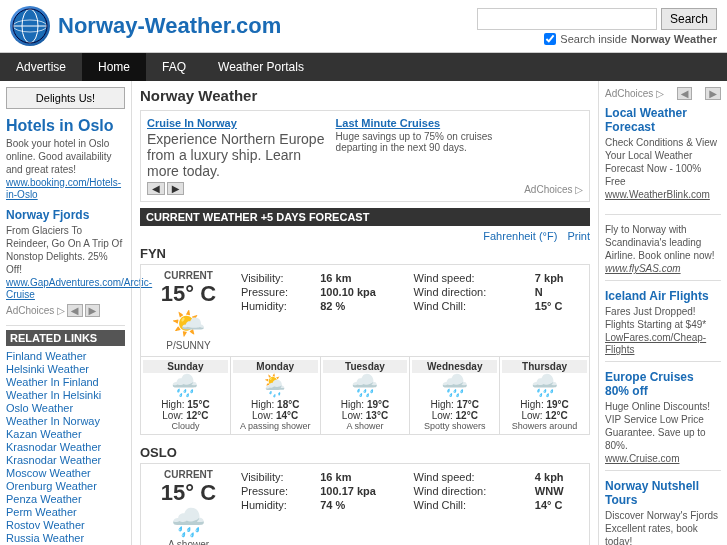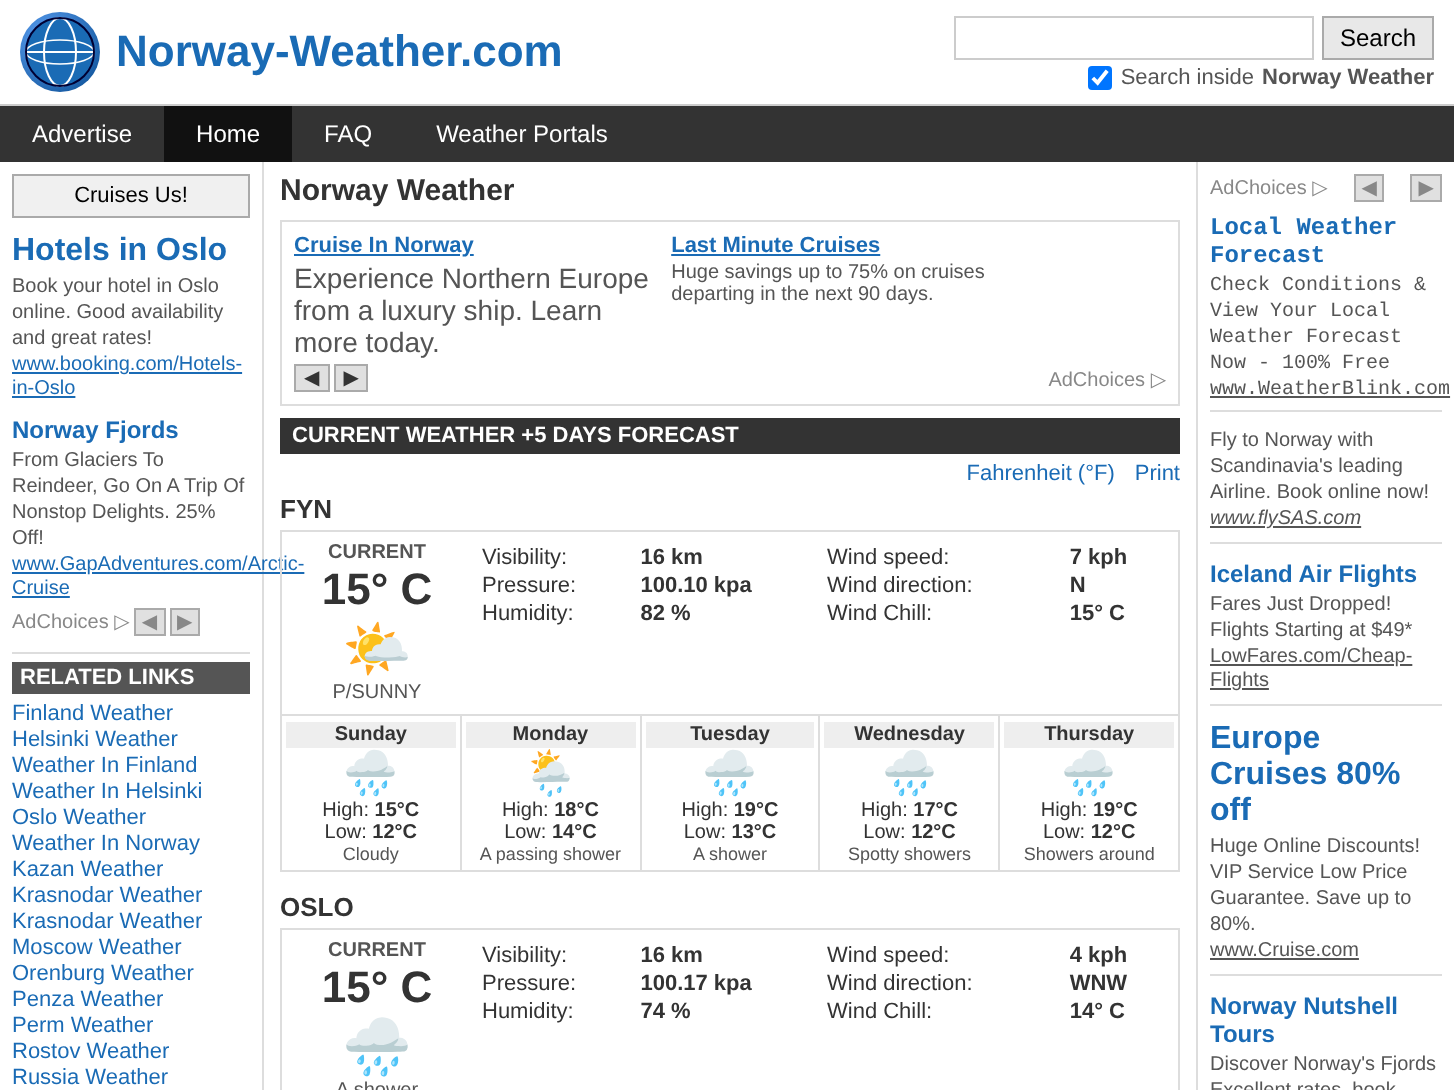--- a/index.html
+++ b/index.html
@@ -60,21 +60,21 @@
 <div id="nav" style="display:flex;background:#333;">
   <div class="nav-item" style="padding:7px 16px;color:#fff;font-size:12px;cursor:pointer;">Advertise</div>
   <div class="nav-item active" style="padding:7px 16px;color:#fff;font-size:12px;cursor:pointer;background:#111;">Home</div>
   <div class="nav-item" style="padding:7px 16px;color:#fff;font-size:12px;cursor:pointer;">FAQ</div>
   <div class="nav-item" style="padding:7px 16px;color:#fff;font-size:12px;cursor:pointer;">Weather Portals</div>
 </div>
 
 <div id="main" style="display:flex;">
 
   <div id="left-sidebar" style="width:132px;min-width:132px;border-right:1px solid #ddd;padding:6px;font-size:11px;">
-    <button style="width:100%;text-align:center;background:#f0f0f0;border:1px solid #aaa;padding:4px;margin-bottom:8px;cursor:pointer;font-size:11px;">Cruises Us!</button>
+    <button style="width:100%;text-align:center;background:#f0f0f0;border:1px solid #aaa;padding:4px;margin-bottom:8px;cursor:pointer;font-size:11px;">Delights Us!</button>
     <div style="margin-bottom:8px;">
       <h4 style="font-size:16px;font-weight:bold;color:#1a6bb5;margin-bottom:2px;">Hotels in Oslo</h4>
       <p style="font-size:10px;color:#555;line-height:1.3;">Book your hotel in Oslo online. Good availability and great rates!</p>
       <a href="#" style="font-size:10px;color:#1a6bb5;">www.booking.com/Hotels-in-Oslo</a>
     </div>
     <div style="margin-bottom:4px;">
       <h4 style="font-size:12px;font-weight:bold;color:#1a6bb5;margin-bottom:2px;">Norway Fjords</h4>
       <p style="font-size:10px;color:#555;line-height:1.3;">From Glaciers To Reindeer, Go On A Trip Of Nonstop Delights. 25% Off!</p>
       <a href="#" style="font-size:10px;color:#1a6bb5;">www.GapAdventures.com/Arctic-Cruise</a>
     </div>
@@ -268,39 +268,39 @@
     </div>
   </div>
 
   <div id="right-sidebar" style="width:128px;min-width:128px;padding:6px;font-size:11px;">
     <div style="font-size:10px;color:#888;display:flex;align-items:center;justify-content:space-between;margin-bottom:6px;">
       <span>AdChoices ▷</span>
       <span style="background:#e0e0e0;border:1px solid #aaa;padding:0 3px;cursor:pointer;font-size:10px;">◀</span>
       <span style="background:#e0e0e0;border:1px solid #aaa;padding:0 3px;cursor:pointer;font-size:10px;">▶</span>
     </div>
 
-    <div style="margin-bottom:8px;border-bottom:1px solid #ddd;padding-bottom:4px;font-family:Liberation Mono, monospace;">
+    <div style="margin-bottom:8px;border-bottom:1px solid #ddd;padding-bottom:14px;">
       <h4 style="font-size:12px;font-weight:bold;color:#1a6bb5;margin-bottom:2px;">Local Weather Forecast</h4>
       <p style="font-size:10px;color:#555;line-height:1.3;">Check Conditions &amp; View Your Local Weather Forecast Now - 100% Free</p>
       <a href="#" style="font-size:10px;color:#555;">www.WeatherBlink.com</a>
     </div>
 
     <div style="margin-bottom:8px;border-bottom:1px solid #ddd;padding-bottom:6px;">
       <p style="font-size:10px;color:#555;line-height:1.3;">Fly to Norway with Scandinavia's leading Airline. Book online now!</p>
       <a href="#" style="font-size:10px;color:#555;font-style:italic;">www.flySAS.com</a>
     </div>
 
     <div style="margin-bottom:8px;border-bottom:1px solid #ddd;padding-bottom:6px;">
       <h4 style="font-size:12px;font-weight:bold;color:#1a6bb5;margin-bottom:2px;">Iceland Air Flights</h4>
       <p style="font-size:10px;color:#555;line-height:1.3;">Fares Just Dropped! Flights Starting at $49*</p>
       <a href="#" style="font-size:10px;color:#555;">LowFares.com/Cheap-Flights</a>
     </div>
 
     <div style="margin-bottom:8px;border-bottom:1px solid #ddd;padding-bottom:6px;">
-      <h4 style="font-size:16px;font-weight:bold;color:#1a6bb5;margin-bottom:2px;">Europe Cruises 80% off</h4>
+      <h4 style="font-size:12px;font-weight:bold;color:#1a6bb5;margin-bottom:2px;">Europe Cruises 80% off</h4>
       <p style="font-size:10px;color:#555;line-height:1.3;">Huge Online Discounts! VIP Service Low Price Guarantee. Save up to 80%.</p>
       <a href="#" style="font-size:10px;color:#555;">www.Cruise.com</a>
     </div>
 
     <div style="margin-bottom:8px;">
       <h4 style="font-size:12px;font-weight:bold;color:#1a6bb5;margin-bottom:2px;">Norway Nutshell Tours</h4>
       <p style="font-size:10px;color:#555;line-height:1.3;">Discover Norway's Fjords Excellent rates, book today!</p>
 
     </div>
   </div>

